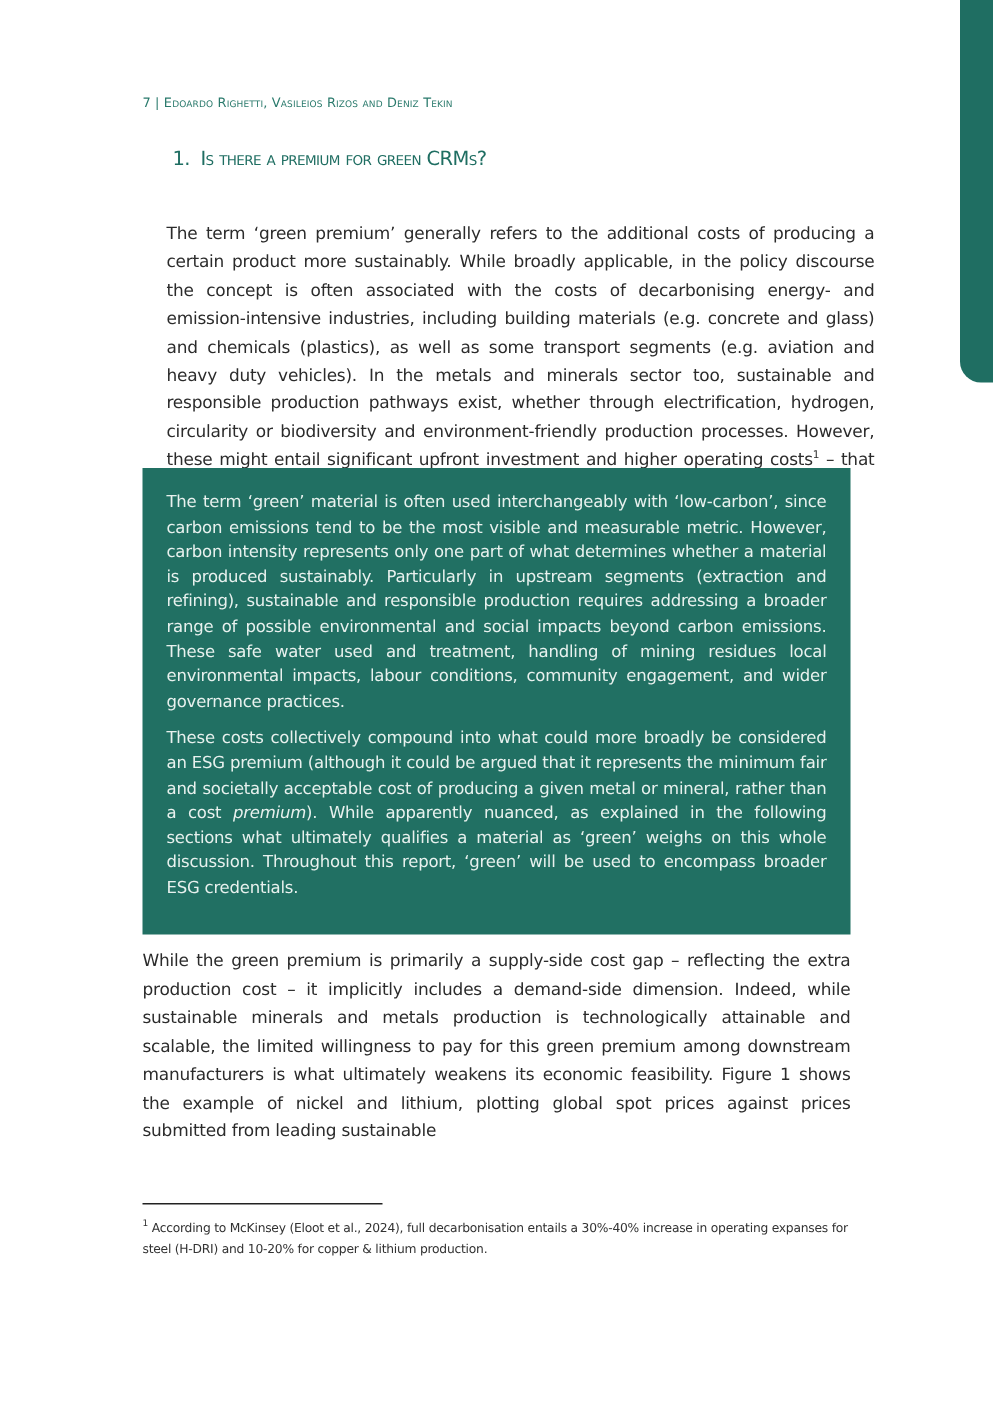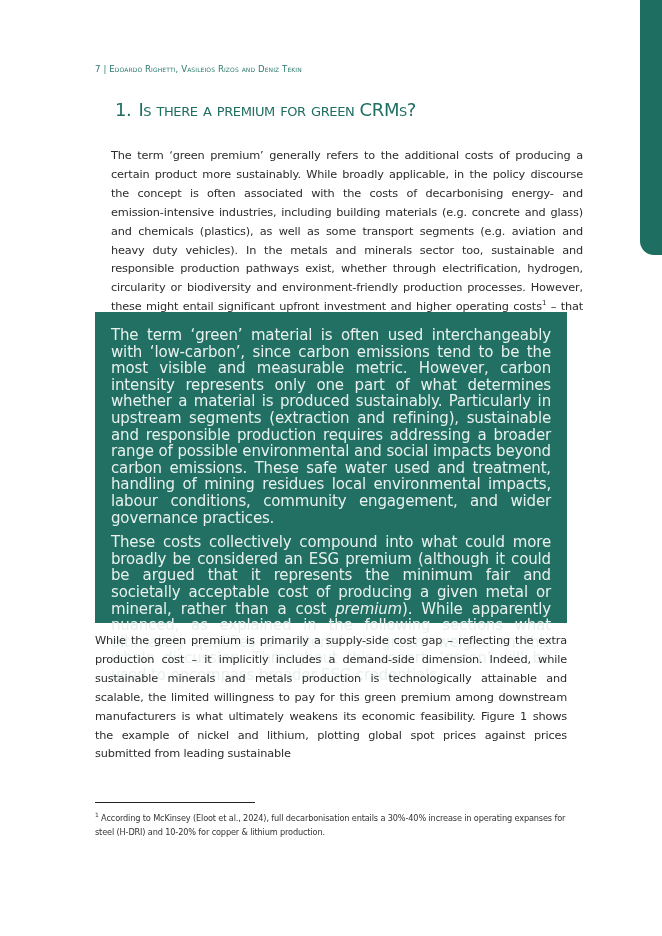--- a/index.html
+++ b/index.html
@@ -30,21 +30,21 @@
       top: 64px;
       font-size: 8.6px;
       color: #2a7a6c;
       letter-spacing: 0.1px;
       font-variant: small-caps;
     }
     .section-title {
       position: absolute;
       left: 115px;
       top: 99px;
-      font-size: 18px;
+      font-size: 13px;
       color: #1f6e62;
       font-variant: small-caps;
       letter-spacing: -0.4px;
       white-space: nowrap;
     }
     .section-title .num {
       margin-right: 7px;
     }
     .body-text {
       position: absolute;
@@ -74,21 +74,21 @@
       padding: 15px 16px 0 16px;
     }
     .box-title {
       text-align: center;
       font-size: 11.8px;
       color: #ffffff;
       margin-bottom: 8px;
       letter-spacing: -0.2px;
     }
     .box-para {
-      font-size: 15px;
+      font-size: 11px;
       line-height: 16.6px;
       text-align: justify;
       letter-spacing: -0.15px;
       margin: 0 0 8px 0;
     }
     .footnote-rule {
       position: absolute;
       left: 95px;
       top: 802px;
       width: 160px;

